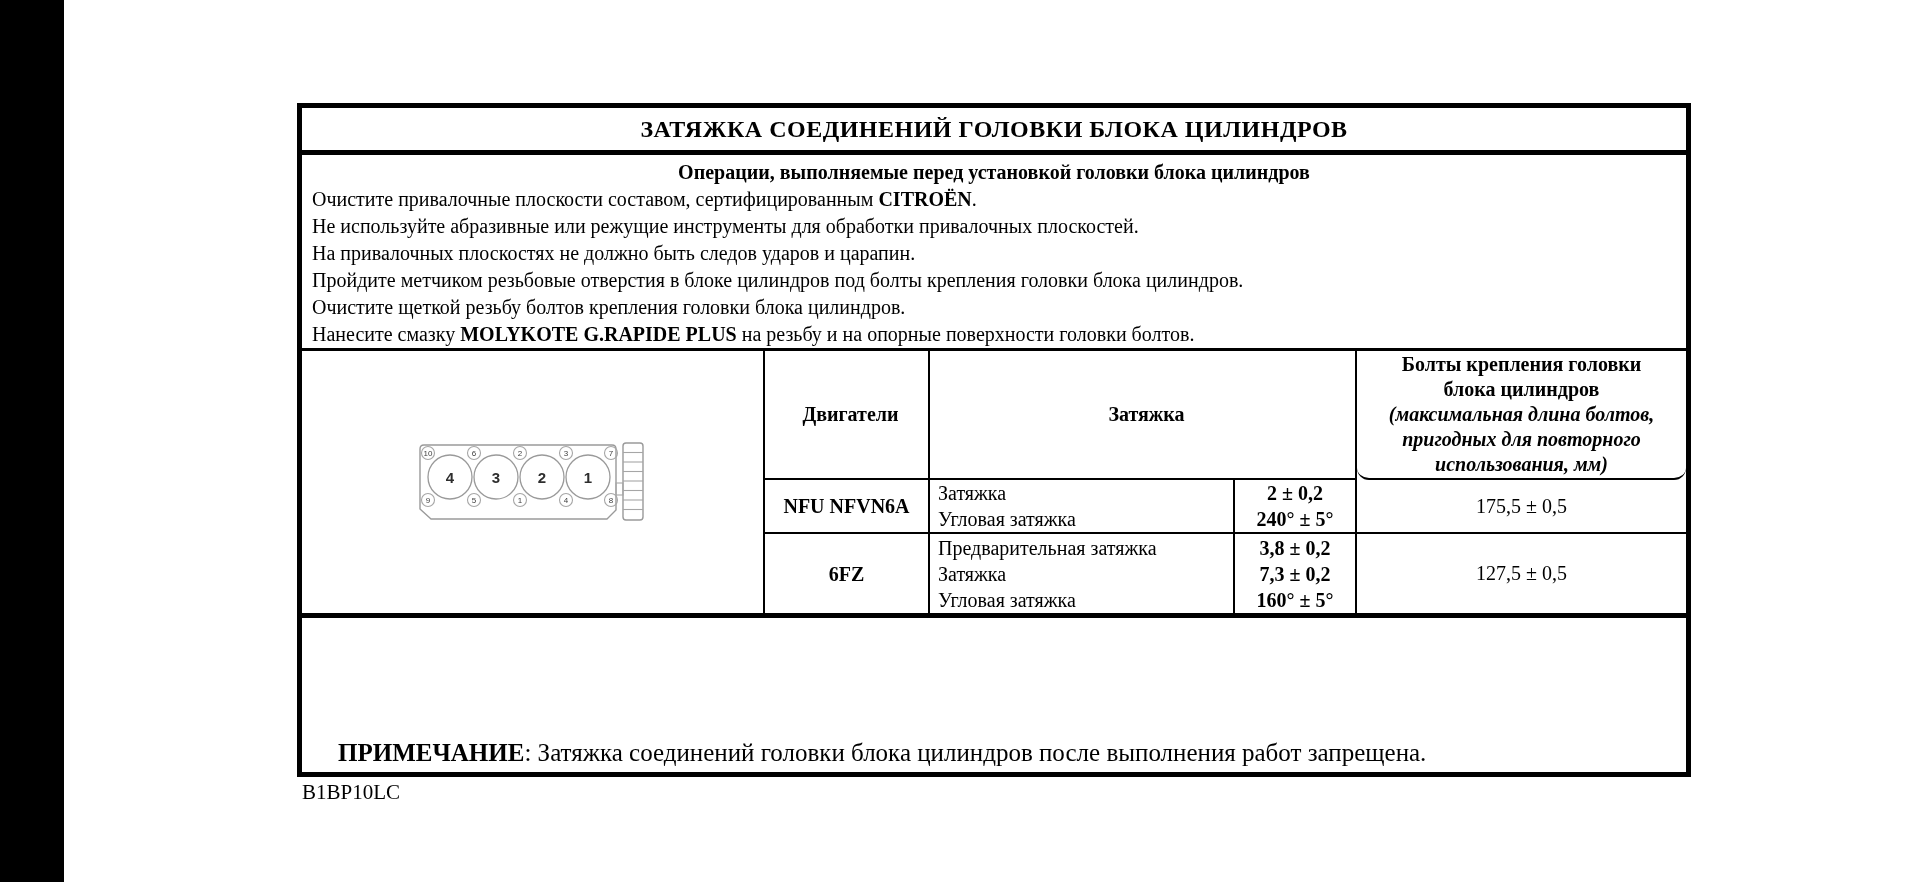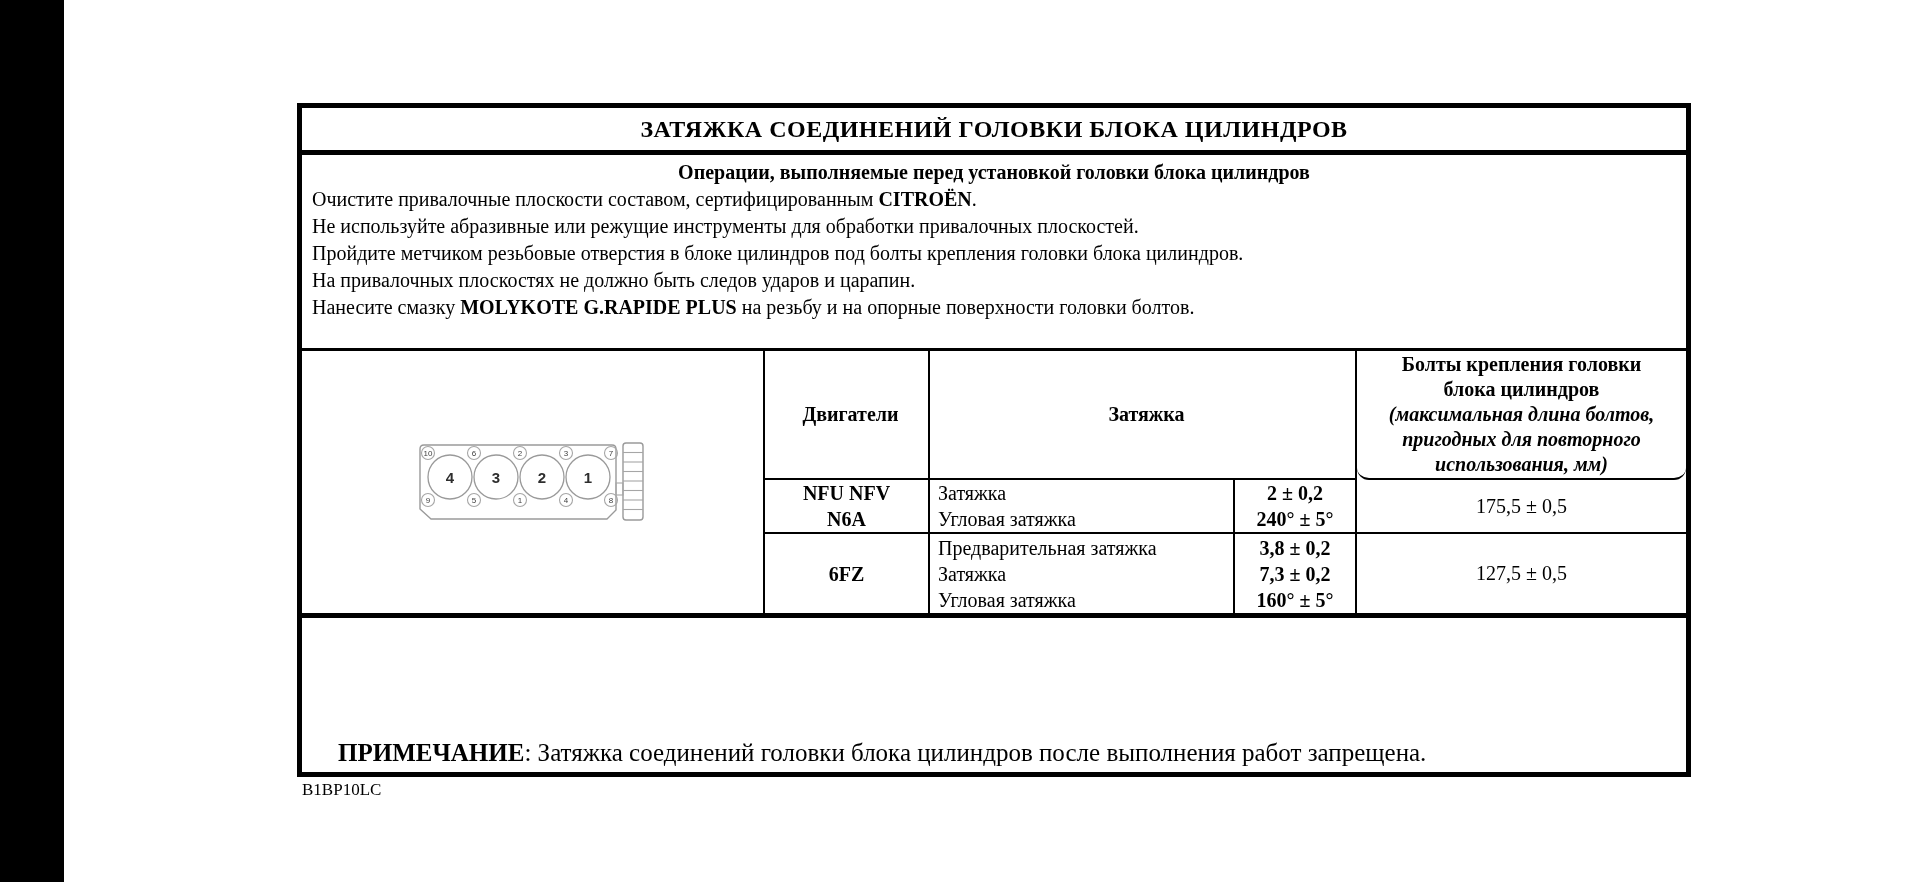--- a/index.html
+++ b/index.html
@@ -62,21 +62,21 @@
     font-weight: bold;
     display: flex; flex-direction: column;
     align-items: center; justify-content: center;
     text-align: center;
     padding-left: 8px;
   }
   .th-bolts { line-height: 25px; padding: 2px 6px; border-radius: 12px; }
   .th-bolts .italic-note { font-style: italic; }
   .engine-cell {
     font-weight: bold; text-align: center;
-    display: flex; flex-direction: column;
+    display: flex; flex-direction: row;
     align-items: center; justify-content: center;
     line-height: 26px;
   }
   .steps-cell {
     padding-left: 8px;
     display: flex; flex-direction: column; justify-content: center;
     line-height: 26px;
   }
   .values-cell {
     font-weight: bold; text-align: center;
@@ -93,21 +93,21 @@
     position: relative;
   }
   .note-line {
     position: absolute; left: 4px; bottom: 5px;
     font-size: 25px;
     margin-left: 32px;
   }
   .note-line .note-label { font-weight: bold; }
   .figure-code {
     position: absolute; left: 302px; top: 780px;
-    font-size: 17px;
+    font-size: 21px;
   }
   .head-diagram svg { display: block; }
   .diag-outline { fill: none; stroke: #9a9a9a; stroke-width: 1.4; stroke-linejoin: round; }
   .diag-thin { fill: none; stroke: #a6a6a6; stroke-width: 1.1; }
   .cyl-num {
     font-family: "Liberation Sans", sans-serif;
     font-weight: bold; font-size: 15px; fill: #2e2e2e;
     text-anchor: middle;
   }
   .bolt-num {
@@ -124,22 +124,23 @@
 <div class="document-box">
 
   <div class="title-row">
     <h1>ЗАТЯЖКА СОЕДИНЕНИЙ ГОЛОВКИ БЛОКА ЦИЛИНДРОВ</h1>
   </div>
 
   <div class="intro">
     <div class="intro-heading">Операции, выполняемые перед установкой головки блока цилиндров</div>
     <div class="intro-line"><span>Очистите привалочные плоскости составом, сертифицированным </span><b>CITROËN</b><span>.</span></div>
     <div class="intro-line"><span>Не используйте абразивные или режущие инструменты для обработки привалочных плоскостей.</span><b></b><span></span></div>
+    <div class="intro-line"><span>На привалочных плоскостях не должно быть следов ударов и царапин.</span><b></b><span></span></div>
     <div class="intro-line"><span>Пройдите метчиком резьбовые отверстия в блоке цилиндров под болты крепления головки блока цилиндров.</span><b></b><span></span></div>
-    <div class="intro-line"><span>На привалочных плоскостях не должно быть следов ударов и царапин.</span><b></b><span></span></div>
+    <div class="intro-line"><span>Очистите щеткой резьбу болтов крепления головки блока цилиндров.</span><b></b><span></span></div>
     <div class="intro-line"><span>Нанесите смазку </span><b>MOLYKOTE G.RAPIDE PLUS</b><span> на резьбу и на опорные поверхности головки болтов.</span></div>
   </div>
 
   <div class="spec-table">
 
     <div class="cell diagram-cell br head-diagram">
       <svg id="diagram-svg" width="235" height="92" viewBox="0 0 235 92">
         <path class="diag-outline" d="M5,13 Q5,9 9,9 L197,9 Q201,9 201,13 L201,74 L192,83 L16,83 L5,73 Z"></path>
         <rect class="diag-outline" x="208" y="7" width="20" height="77" rx="3"></rect>
         <line class="diag-thin" x1="208" y1="16.5" x2="228" y2="16.5"></line>

